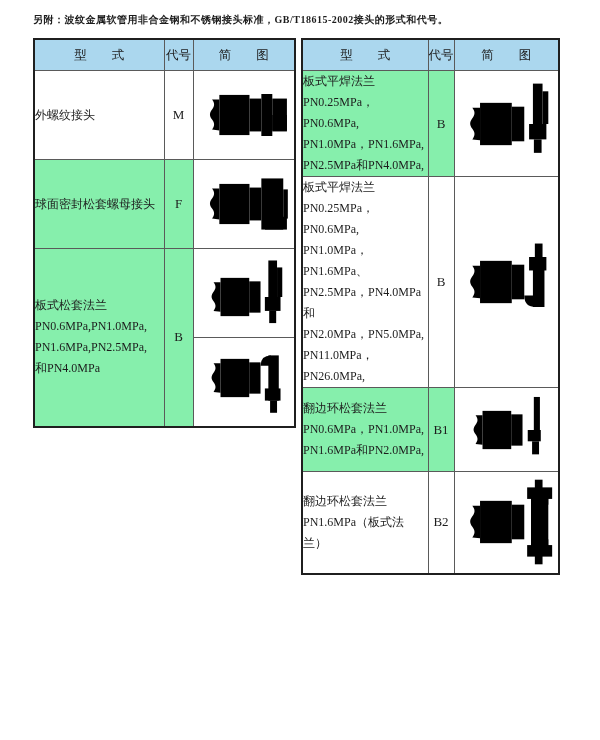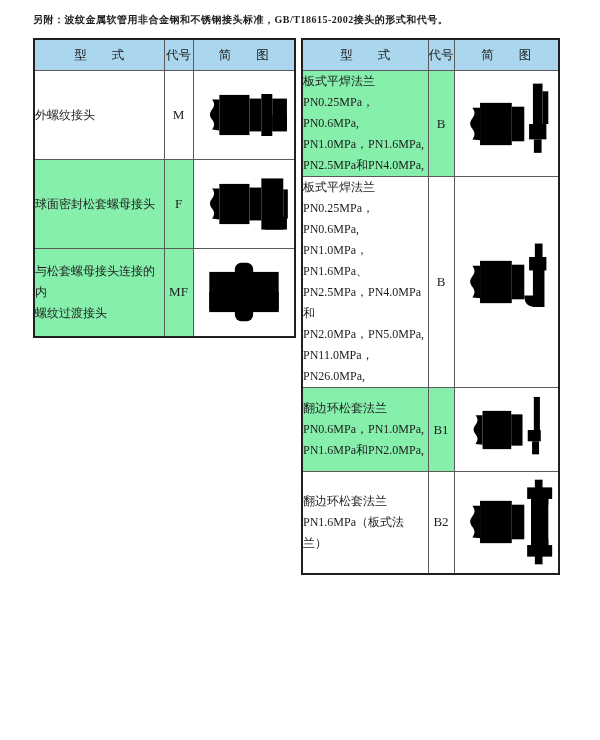--- a/index.html
+++ b/index.html
@@ -172,31 +172,42 @@
         <td class="type">
             <div class="tx">球面密封松套螺母接头</div>
           </td>
         <td class="code">F</td>
         <td class="sk">
             <svg class="sketch" width="100" height="84" viewBox="0 0 104 92">
               <use href="#sym-spherical-union-nut" xlink:href="#sym-spherical-union-nut"></use>
             </svg>
           </td>
       </tr>
-      <tr class="hl" style="height:88px">
-        <td class="type">
-            <div class="tx">与松套螺母接头连接的内
-螺纹过渡接头</div>
-          </td>
-        <td class="code">MF</td>
-        <td class="sk">
-            <svg class="sketch" width="100" height="84" viewBox="0 0 104 92">
-              <use href="#sym-male-female-nipple" xlink:href="#sym-male-female-nipple"></use>
-            </svg>
-          </td>
+      <tr class="hl" style="height:178px">
+        <td class="type">
+            <div class="tx">板式松套法兰
+PN0.6MPa,PN1.0MPa,
+PN1.6MPa,PN2.5MPa,
+和PN4.0MPa</div>
+          </td>
+        <td class="code">B</td>
+        <td class="sk split">
+          <div class="wrap">
+            <div class="half">
+                <svg class="sketch" width="100" height="80" viewBox="0 0 104 92">
+                  <use href="#sym-plate-flange-up" xlink:href="#sym-plate-flange-up"></use>
+                </svg>
+              </div>
+            <div class="half second">
+                <svg class="sketch" width="100" height="80" viewBox="0 0 104 92">
+                  <use href="#sym-neck-flange-bolt-below" xlink:href="#sym-neck-flange-bolt-below"></use>
+                </svg>
+              </div>
+          </div>
+        </td>
       </tr>
     </tbody>
   </table>
 
   <table class="jt" id="rtable">
     <colgroup>
         <col style="width:126px">
         <col style="width:26px">
         <col>
       </colgroup>

